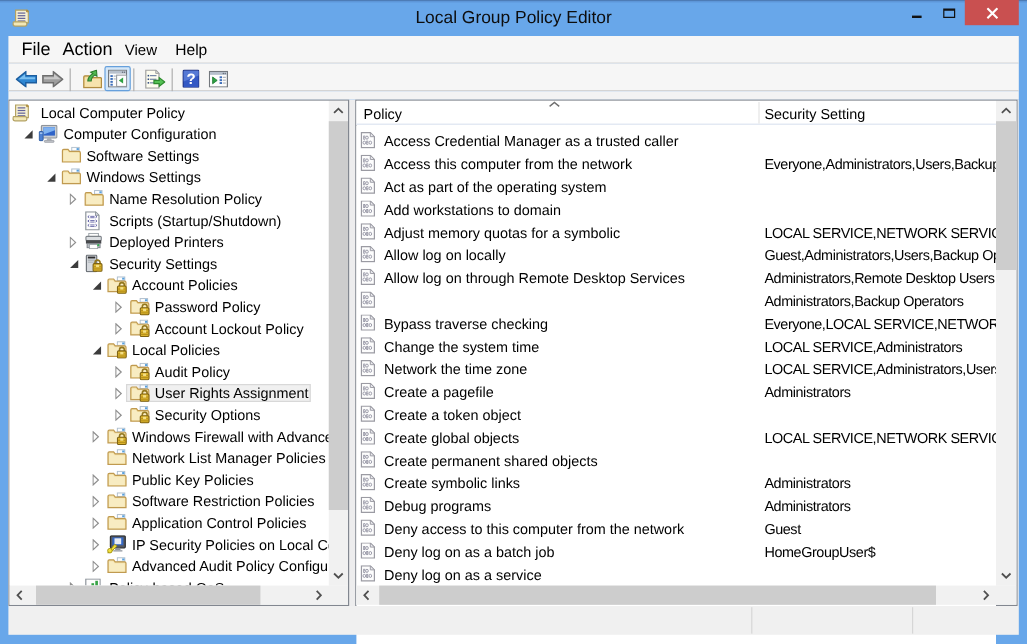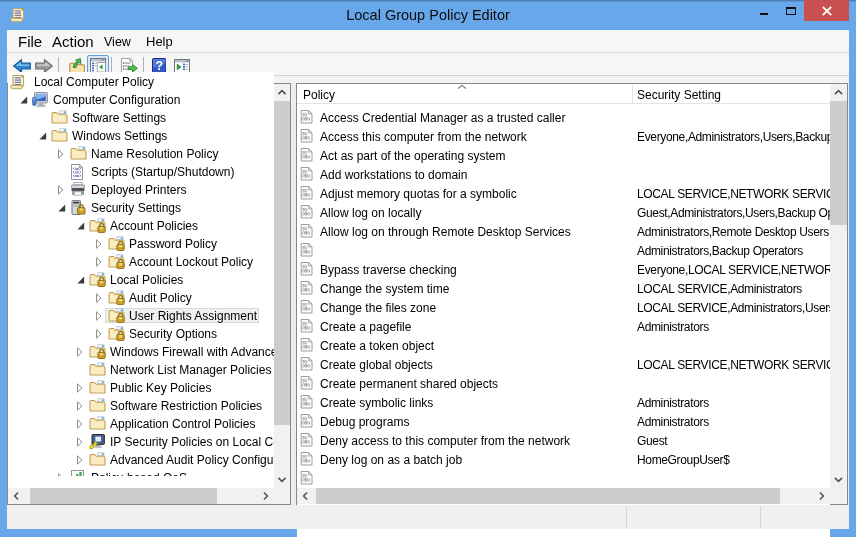--- a/index.html
+++ b/index.html
@@ -86,21 +86,21 @@
     <path d="M3.2 5.2 l3.8 2.8 -3.8 2.8 Z" fill="#2da042" stroke="#1d7a30" stroke-width="0.7"></path>
     <rect x="9" y="4.6" width="2" height="1.6" fill="#3e6fba"></rect>
     <rect x="9" y="7" width="2" height="1.6" fill="#3e6fba"></rect>
     <rect x="9" y="9.4" width="2" height="1.6" fill="#3e6fba"></rect>
     <rect x="11.6" y="5" width="2.6" height="0.8" fill="#9aa2ac"></rect>
     <rect x="11.6" y="7.4" width="2.6" height="0.8" fill="#9aa2ac"></rect>
     <rect x="11.6" y="9.8" width="2.6" height="0.8" fill="#9aa2ac"></rect>
   </svg>
 <div class="abs" style="left:7px;top:83px;width:842px;height:422px;background:#ededee"></div>
 <div class="abs" style="left:7px;top:83px;width:284px;height:422px;background:#fff;border:1px solid #828790"></div>
-<div class="abs" style="left:8px;top:72px;width:266px;height:404px;overflow:hidden;background:#fff">
+<div class="abs" style="left:8px;top:84px;width:266px;height:404px;overflow:hidden;background:#fff">
 <svg style="position:absolute;left:2px;top:2px" width="15" height="16" viewBox="0 0 15 16">
       <path d="M3 1.5 H12.6 l1 1 V12 H3 Z" fill="#f7f1d4" stroke="#b4a263" stroke-width="1"></path>
       <rect x="4.7" y="3.4" width="6.4" height="1" fill="#62629a"></rect>
       <rect x="4.7" y="5.6" width="6.4" height="1" fill="#62629a"></rect>
       <rect x="4.7" y="7.8" width="6.4" height="1" fill="#62629a"></rect>
       <rect x="4.7" y="10" width="6.4" height="1" fill="#62629a"></rect>
       <path d="M1.2 11.2 H10.8 q1.6 0 1.6 1.7 q0 1.8 -1.6 1.8 H2.6 q-1.7 0 -1.7 -1.8 q0 -1.7 0.3 -1.7 Z" fill="#f3e8b6" stroke="#b4a263" stroke-width="1"></path>
       <path d="M12 1.6 q1.8 -0.4 1.6 1.2 l-1.4 0.2 Z" fill="#d2ab4e" stroke="#a8863a" stroke-width="0.7"></path>
     </svg>
 <div class="txt" style="left:26px;top:1px">Local Computer Policy</div>
@@ -513,21 +513,21 @@
 <div class="txt" style="left:340px;top:175px;letter-spacing:-0.35px">LOCAL SERVICE,Administrators</div>
 <svg style="position:absolute;left:3px;top:195px" width="13" height="14" viewBox="0 0 13 14">
       <path d="M1.2 0.5 H8.6 L12 3.9 V13 H1.2 Z" fill="#fdfdfd" stroke="#9b9ba3" stroke-width="1"></path>
       <path d="M8.6 0.5 V3.9 H12 Z" fill="#ececf0" stroke="#9b9ba3" stroke-width="0.8"></path>
       <rect x="3.1" y="3.4" width="0.9" height="2.6" fill="none" stroke="#8c8c9c" stroke-width="0.7"></rect>
       <ellipse cx="5.8" cy="4.7" rx="1.1" ry="1.3" fill="none" stroke="#8c8c9c" stroke-width="0.7"></ellipse>
       <ellipse cx="3.6" cy="8.9" rx="1.1" ry="1.3" fill="none" stroke="#8c8c9c" stroke-width="0.7"></ellipse>
       <rect x="5.6" y="7.6" width="0.9" height="2.6" fill="none" stroke="#8c8c9c" stroke-width="0.7"></rect>
       <ellipse cx="8.6" cy="8.9" rx="1.1" ry="1.3" fill="none" stroke="#8c8c9c" stroke-width="0.7"></ellipse>
     </svg>
-<div class="txt" style="left:23px;top:194px">Change the files zone</div>
+<div class="txt" style="left:23px;top:194px">Network the time zone</div>
 <div class="txt" style="left:340px;top:194px;letter-spacing:-0.35px">LOCAL SERVICE,Administrators,Users</div>
 <svg style="position:absolute;left:3px;top:214px" width="13" height="14" viewBox="0 0 13 14">
       <path d="M1.2 0.5 H8.6 L12 3.9 V13 H1.2 Z" fill="#fdfdfd" stroke="#9b9ba3" stroke-width="1"></path>
       <path d="M8.6 0.5 V3.9 H12 Z" fill="#ececf0" stroke="#9b9ba3" stroke-width="0.8"></path>
       <rect x="3.1" y="3.4" width="0.9" height="2.6" fill="none" stroke="#8c8c9c" stroke-width="0.7"></rect>
       <ellipse cx="5.8" cy="4.7" rx="1.1" ry="1.3" fill="none" stroke="#8c8c9c" stroke-width="0.7"></ellipse>
       <ellipse cx="3.6" cy="8.9" rx="1.1" ry="1.3" fill="none" stroke="#8c8c9c" stroke-width="0.7"></ellipse>
       <rect x="5.6" y="7.6" width="0.9" height="2.6" fill="none" stroke="#8c8c9c" stroke-width="0.7"></rect>
       <ellipse cx="8.6" cy="8.9" rx="1.1" ry="1.3" fill="none" stroke="#8c8c9c" stroke-width="0.7"></ellipse>
     </svg>
@@ -610,20 +610,21 @@
 <div class="txt" style="left:340px;top:346px;letter-spacing:-0.35px">HomeGroupUser$</div>
 <svg style="position:absolute;left:3px;top:366px" width="13" height="14" viewBox="0 0 13 14">
       <path d="M1.2 0.5 H8.6 L12 3.9 V13 H1.2 Z" fill="#fdfdfd" stroke="#9b9ba3" stroke-width="1"></path>
       <path d="M8.6 0.5 V3.9 H12 Z" fill="#ececf0" stroke="#9b9ba3" stroke-width="0.8"></path>
       <rect x="3.1" y="3.4" width="0.9" height="2.6" fill="none" stroke="#8c8c9c" stroke-width="0.7"></rect>
       <ellipse cx="5.8" cy="4.7" rx="1.1" ry="1.3" fill="none" stroke="#8c8c9c" stroke-width="0.7"></ellipse>
       <ellipse cx="3.6" cy="8.9" rx="1.1" ry="1.3" fill="none" stroke="#8c8c9c" stroke-width="0.7"></ellipse>
       <rect x="5.6" y="7.6" width="0.9" height="2.6" fill="none" stroke="#8c8c9c" stroke-width="0.7"></rect>
       <ellipse cx="8.6" cy="8.9" rx="1.1" ry="1.3" fill="none" stroke="#8c8c9c" stroke-width="0.7"></ellipse>
     </svg>
+<div class="txt" style="left:23px;top:365px">Deny log on as a service</div>
 </div>
 <div class="abs" style="left:830px;top:84px;width:17px;height:404px;background:#f1f1f1"></div>
 <svg style="position:absolute;left:830px;top:84px" width="17" height="17" viewBox="0 0 17 17">
     <path d="M4.9 10.1 L8.5 6.6 L12.1 10.1" fill="none" stroke="#505050" stroke-width="1.5"></path>
   </svg>
 <div class="abs" style="left:830px;top:101px;width:17px;height:124px;background:#cdcdcd"></div>
 <svg style="position:absolute;left:830px;top:471px" width="17" height="17" viewBox="0 0 17 17">
     <path d="M4.9 6.9 L8.5 10.4 L12.1 6.9" fill="none" stroke="#505050" stroke-width="1.5"></path>
   </svg>
 <div class="abs" style="left:297px;top:488px;width:533px;height:16px;background:#f1f1f1"></div>

